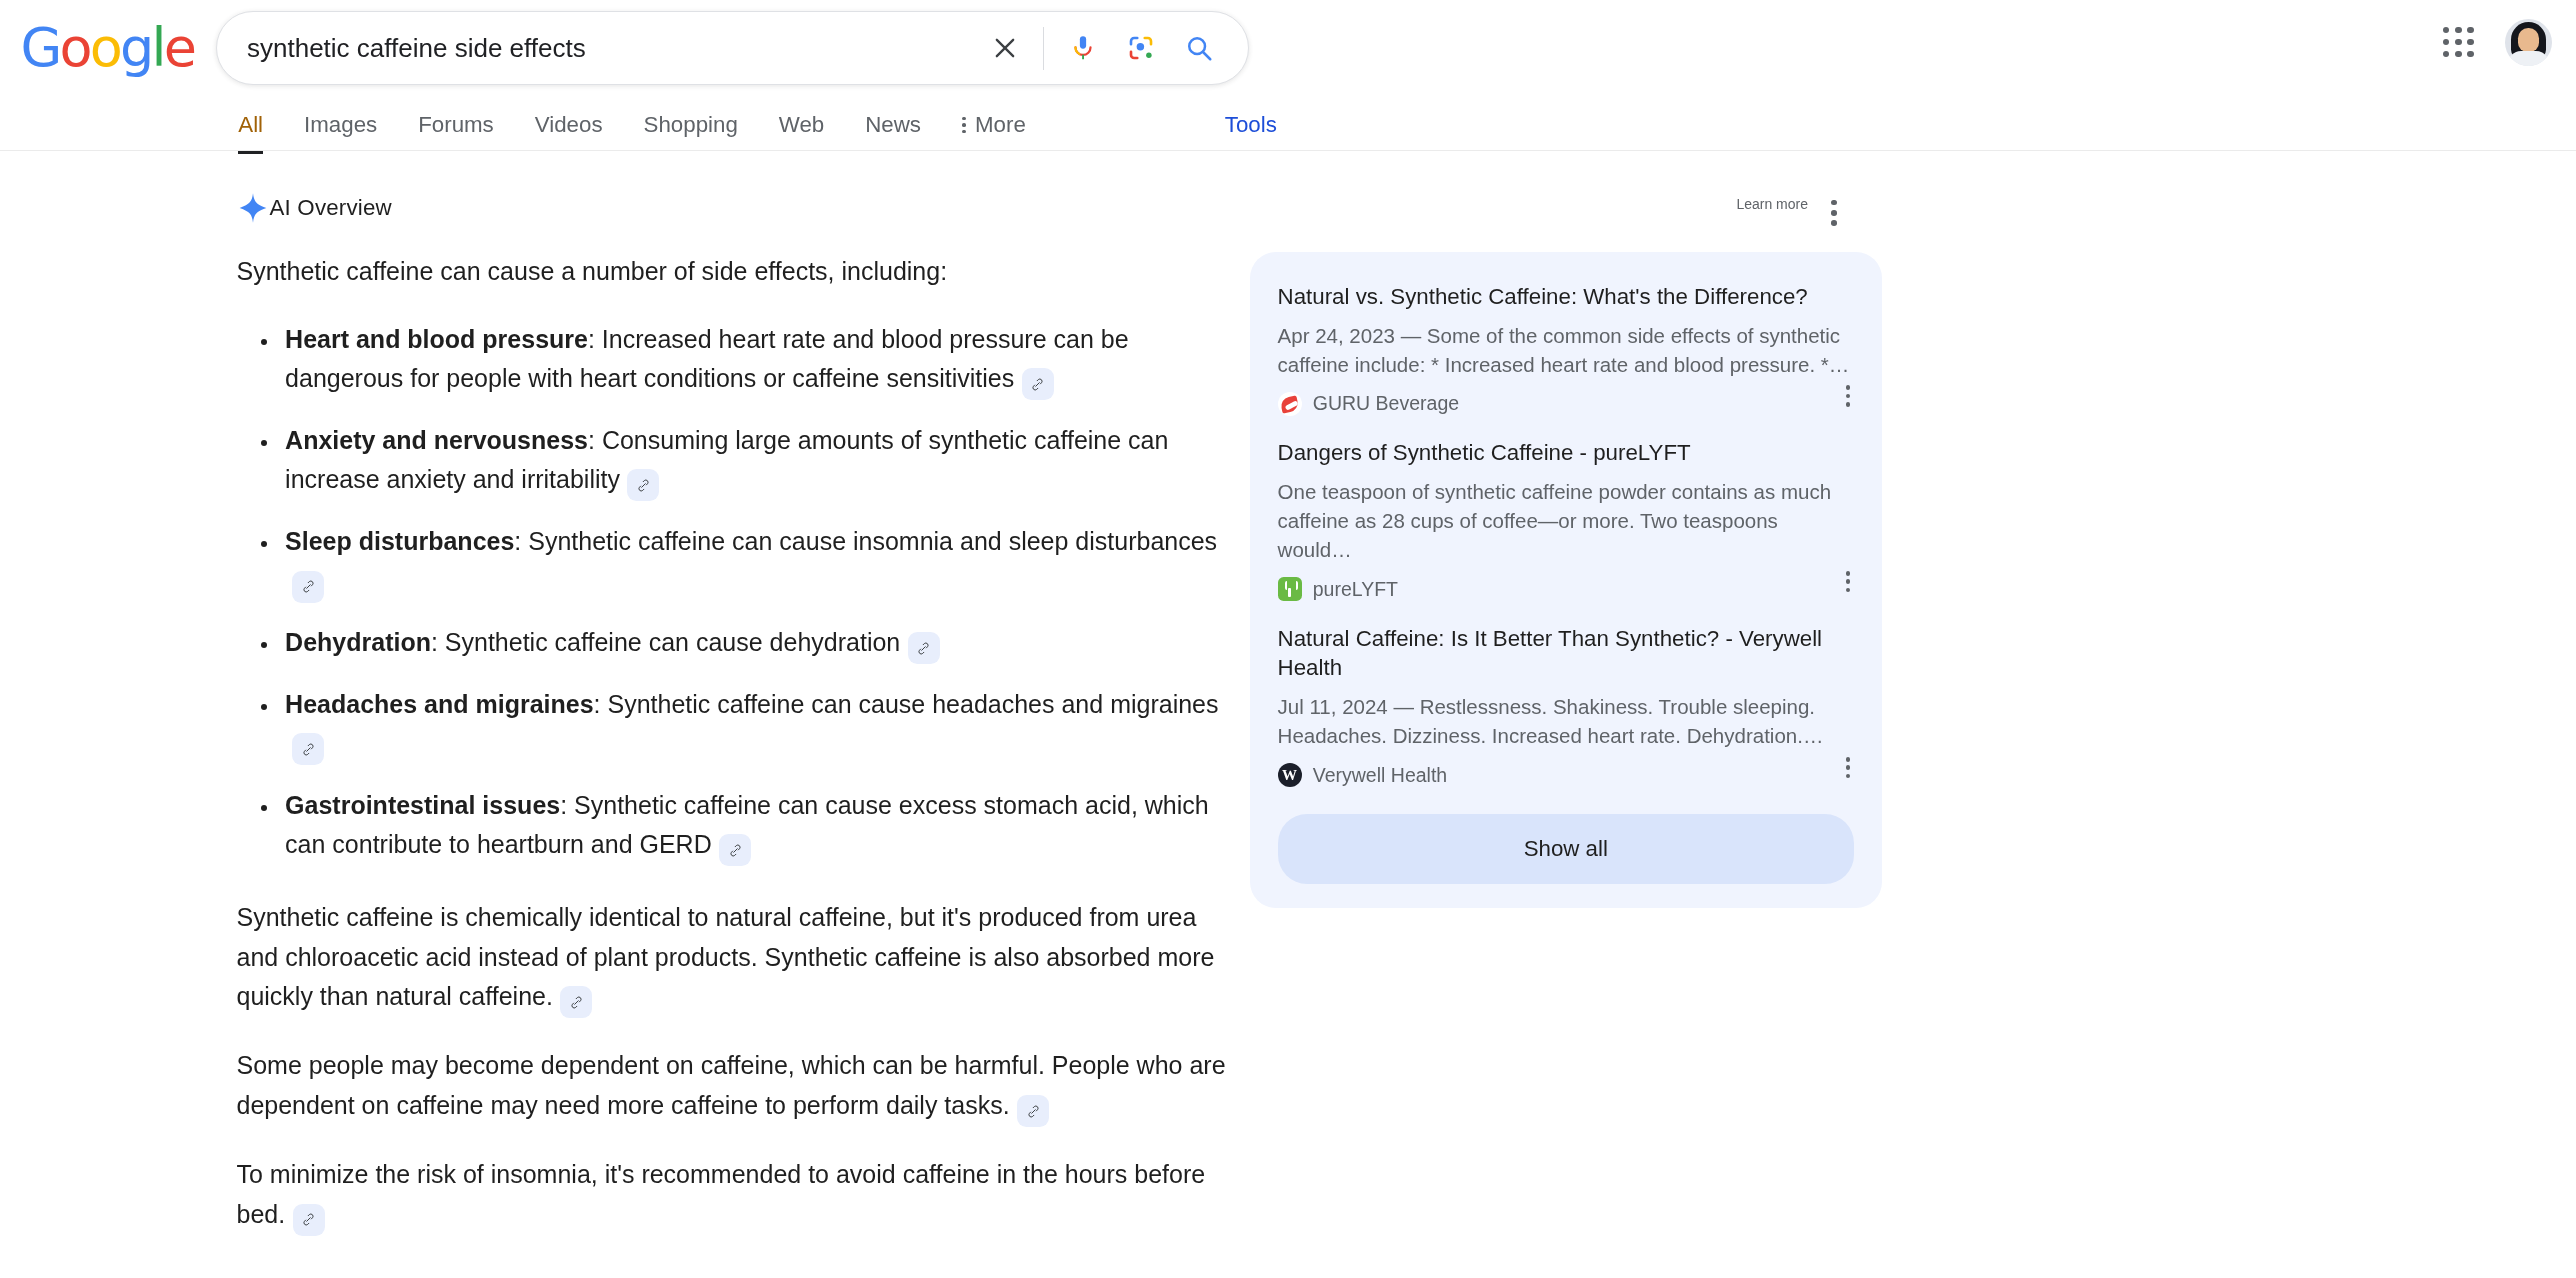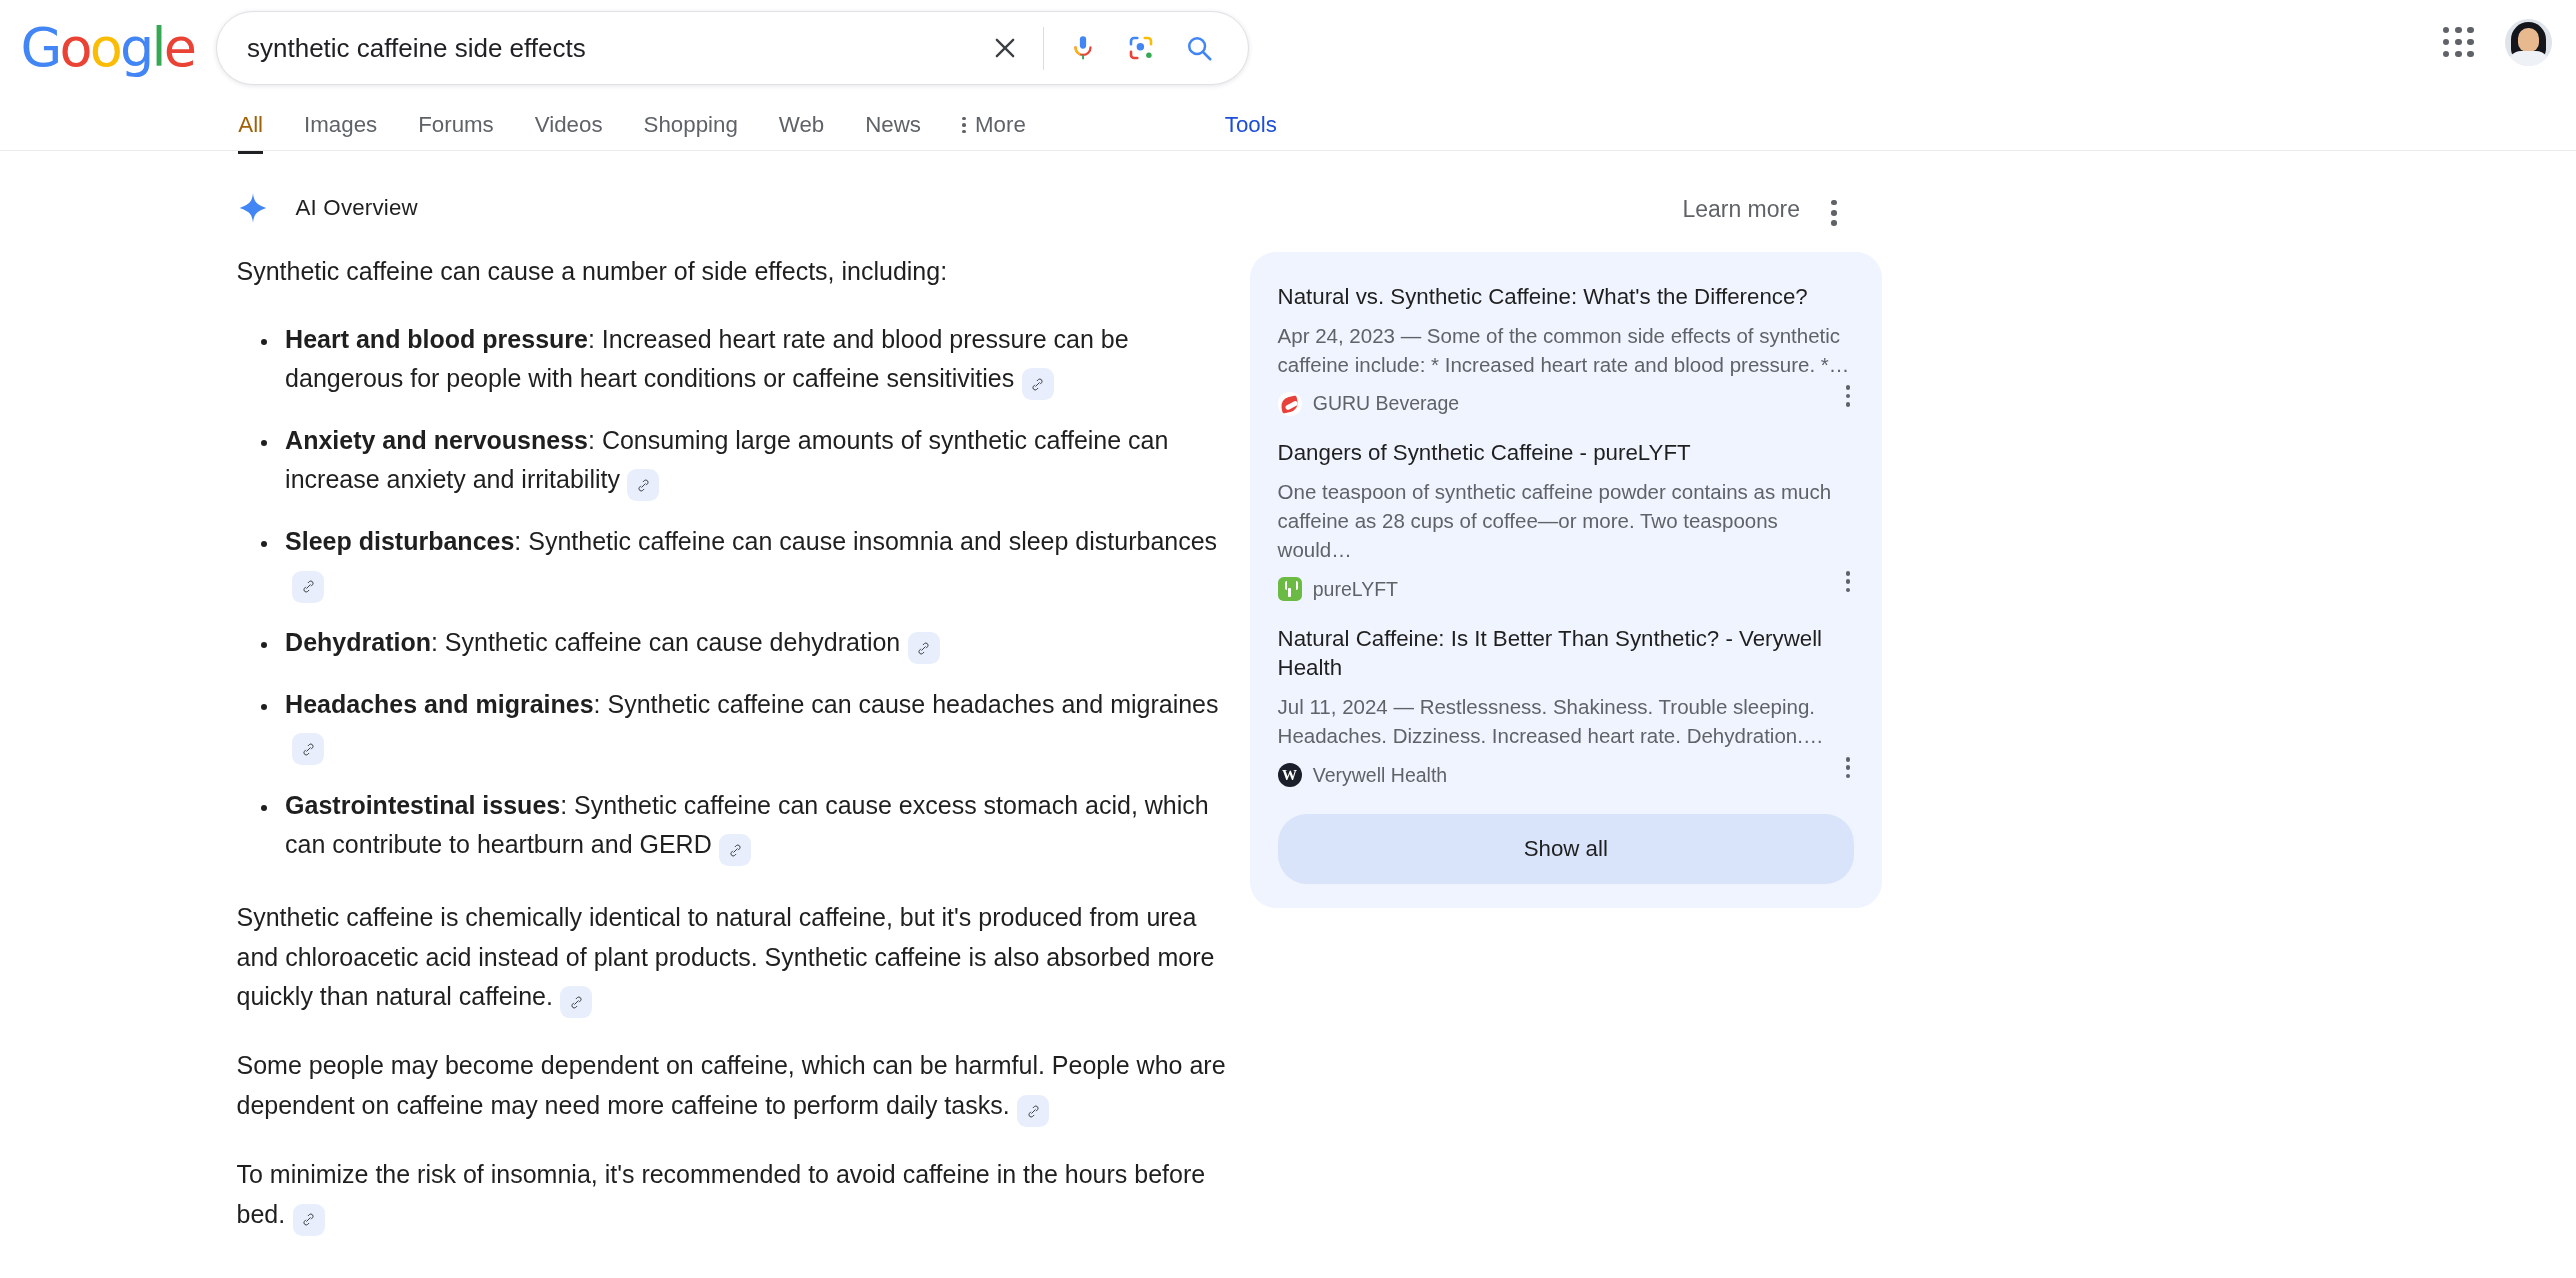--- a/index.html
+++ b/index.html
@@ -74,22 +74,22 @@
   .dots-v { display:flex; flex-direction:column; gap:2.8px; }
   .dots-v i { width:3.7px; height:3.7px; border-radius:50%; background:#5f6368; display:block; }
   .tools { font-size:22.3px; color:#1d4ed8; padding:13px 20.5px; cursor:pointer; margin-left:158px; }
 
   
   .main { position:relative; padding-left:216px; padding-top:34px; }
   .ai-block { position:relative; width:1666px; }
 
   .ai-head { display:flex; align-items:center; height:45px; position:relative; }
   .sparkle { width:32px; height:32px; margin-left:20.5px; }
-  .ai-title { font-size:22.3px; color:#1f1f1f; margin-left:27px; letter-spacing:0.2px; }
-  .learn-more { position:absolute; right:82px; top:11.2px; font-size:23px; color:#5f6368; cursor:pointer; }
+  .ai-title { font-size:22.3px; color:#1f1f1f; margin-left:1px; letter-spacing:0.2px; }
+  .learn-more { position:absolute; right:74px; top:11.2px; font-size:14px; color:#5f6368; cursor:pointer; }
   .kebab { position:absolute; right:34px; top:7.4px; padding:7.4px 11.2px; cursor:pointer;
            display:flex; flex-direction:column; gap:4.7px; }
   .kebab i { width:5.6px; height:5.6px; border-radius:50%; background:#5f6368; display:block; }
 
   .ai-body { display:flex; gap:0; margin-top:22.3px; }
   .ai-text { width:1014px; padding-left:20.5px; }
 
   .p { font-size:25px; line-height:1.58; color:#1f1f1f; margin:0 0 28px 0; }
   .ai-text ul { margin:8px 0 32px 0; padding-left:43px; }
   .ai-text li {

